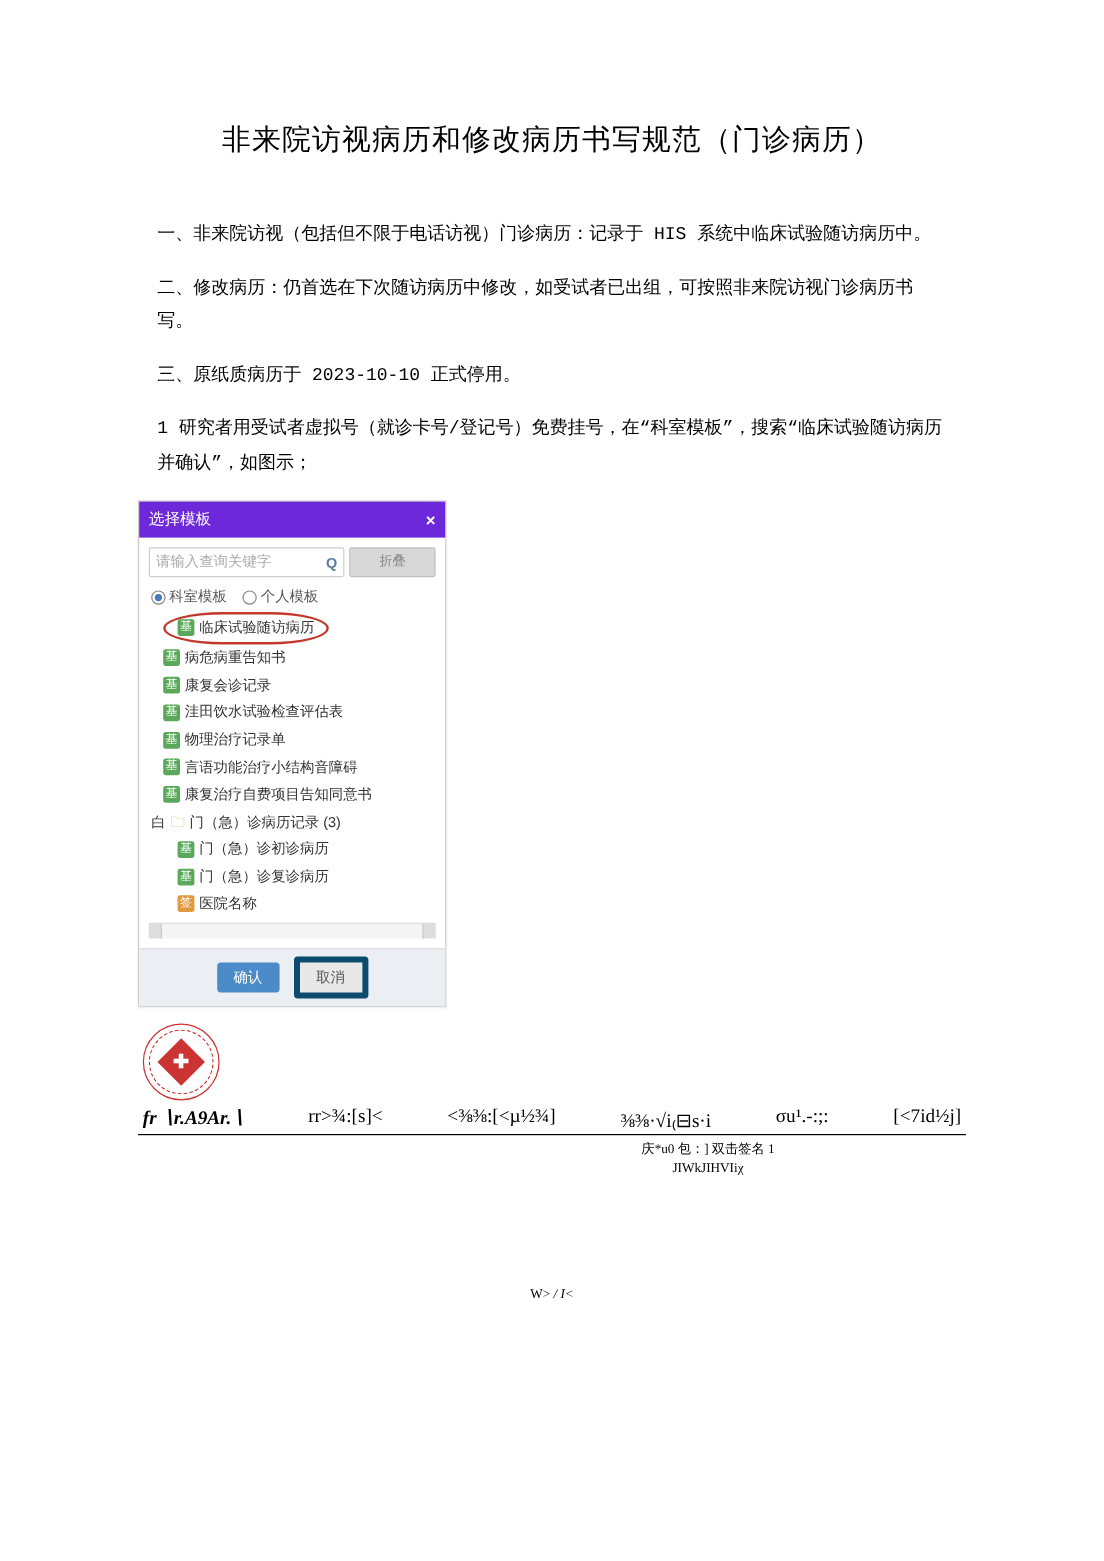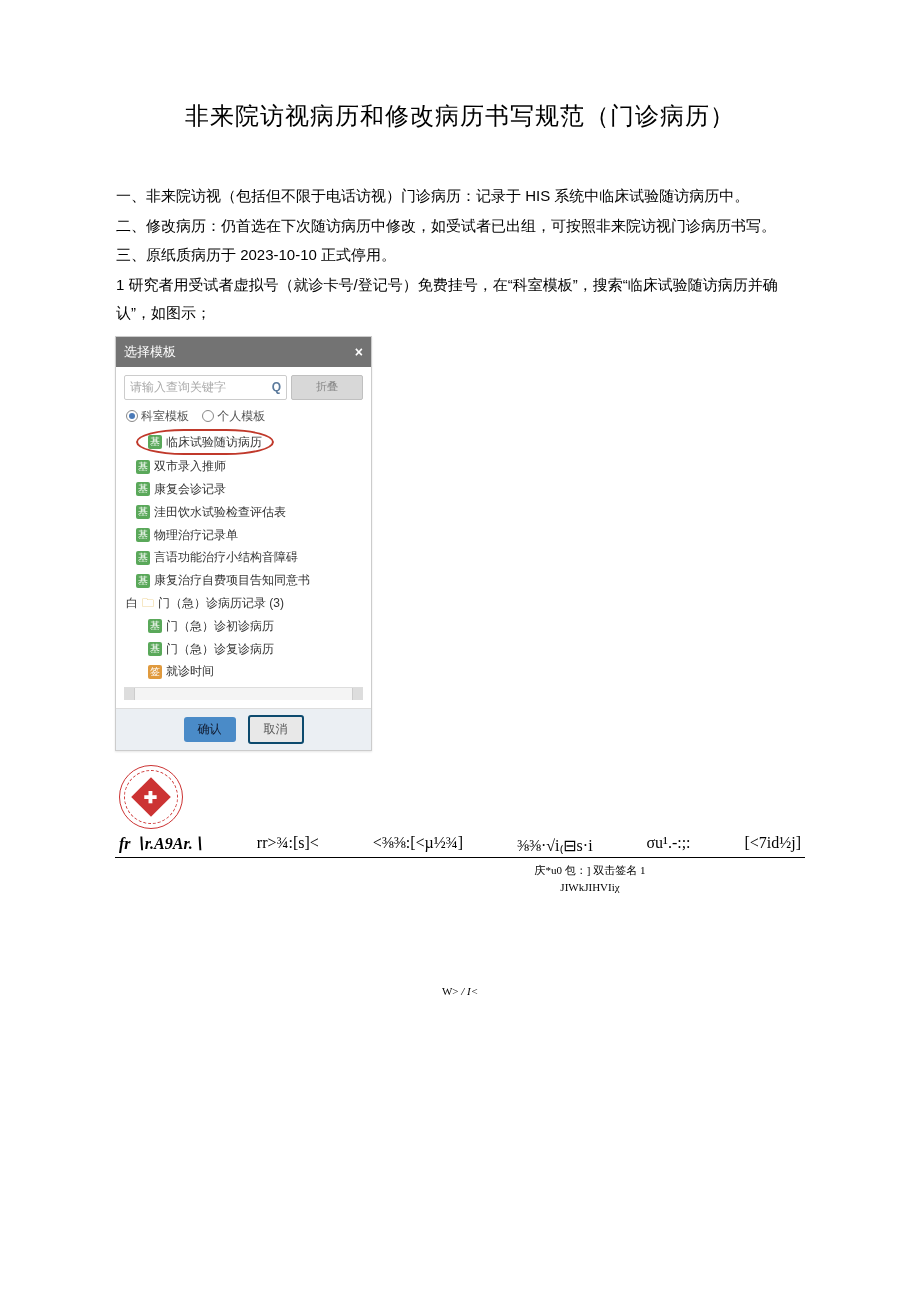--- a/index.html
+++ b/index.html
@@ -16,32 +16,32 @@
   .title {
     text-align: center;
     font-size: 24px;
     font-family: Liberation Serif, serif;
     margin-bottom: 50px;
     letter-spacing: 1px;
   }
   .para {
     font-size: 15px;
     line-height: 1.9;
-    margin: 1px;
-    font-family: Liberation Sans, sans-serif;
+    margin: 16px;
+    font-family: Liberation Mono, monospace;
   }
   .modal {
     width: 255px;
     border: 1px solid #ccc;
     background: #fff;
     margin-top: 8px;
     box-shadow: 0 1px 2px rgba(0,0,0,0.1);
   }
   .modal-header {
-    background: #737373;
+    background: #6d28d9;
     color: #fff;
     font-size: 13px;
     padding: 6px 8px;
     display: flex;
     justify-content: space-between;
     align-items: center;
     font-family: "Microsoft YaHei", sans-serif;
   }
   .modal-close {
     font-size: 14px;
@@ -183,26 +183,26 @@
     display: inline-block;
     font-size: 12px;
     padding: 4px 14px;
     border-radius: 3px;
     margin: 0 4px;
     font-family: "Microsoft YaHei", sans-serif;
     cursor: pointer;
   }
   .btn-primary {
     background: #4a8bc8;
-    color: #0f172a;
+    color: #ffffff;
   }
   .btn-default {
     background: #e8e8e8;
     color: #555;
-    border: 2px solid #0c4a6e;
+    border: 5px solid #0c4a6e;
   }
   .form-panel {
     border: 0;
     margin-top: 10px;
     font-family: "SimSun", serif;
   }
   .form-header {
     display: flex;
     align-items: center;
     gap: 10px;
@@ -310,21 +310,21 @@
       </div>
       <div class="tree">
         <div class="tree-item">
           <span class="circled">
             <span class="tree-tag">基</span>
             <span>临床试验随访病历</span>
           </span>
         </div>
         <div class="tree-item">
             <span class="tree-tag">基</span>
-            <span>双市录入推师</span>
+            <span>病危病重告知书</span>
           </div>
         <div class="tree-item">
             <span class="tree-tag">基</span>
             <span>康复会诊记录</span>
           </div>
         <div class="tree-item">
             <span class="tree-tag">基</span>
             <span>洼田饮水试验检查评估表</span>
           </div>
         <div class="tree-item">
@@ -347,21 +347,21 @@
         <div class="tree-item nested">
             <span class="tree-tag">基</span>
             <span>门（急）诊初诊病历</span>
           </div>
         <div class="tree-item nested">
             <span class="tree-tag">基</span>
             <span>门（急）诊复诊病历</span>
           </div>
         <div class="tree-item nested">
             <span class="tree-tag orange">签</span>
-            <span>就诊时间</span>
+            <span>医院名称</span>
           </div>
       </div>
       <div class="scroll-track">
         <div class="scroll-thumb-left"></div>
         <div class="scroll-thumb-right"></div>
       </div>
     </div>
     <div class="modal-footer">
       <span class="btn btn-primary">确认</span>
       <span class="btn btn-default">取消</span>

